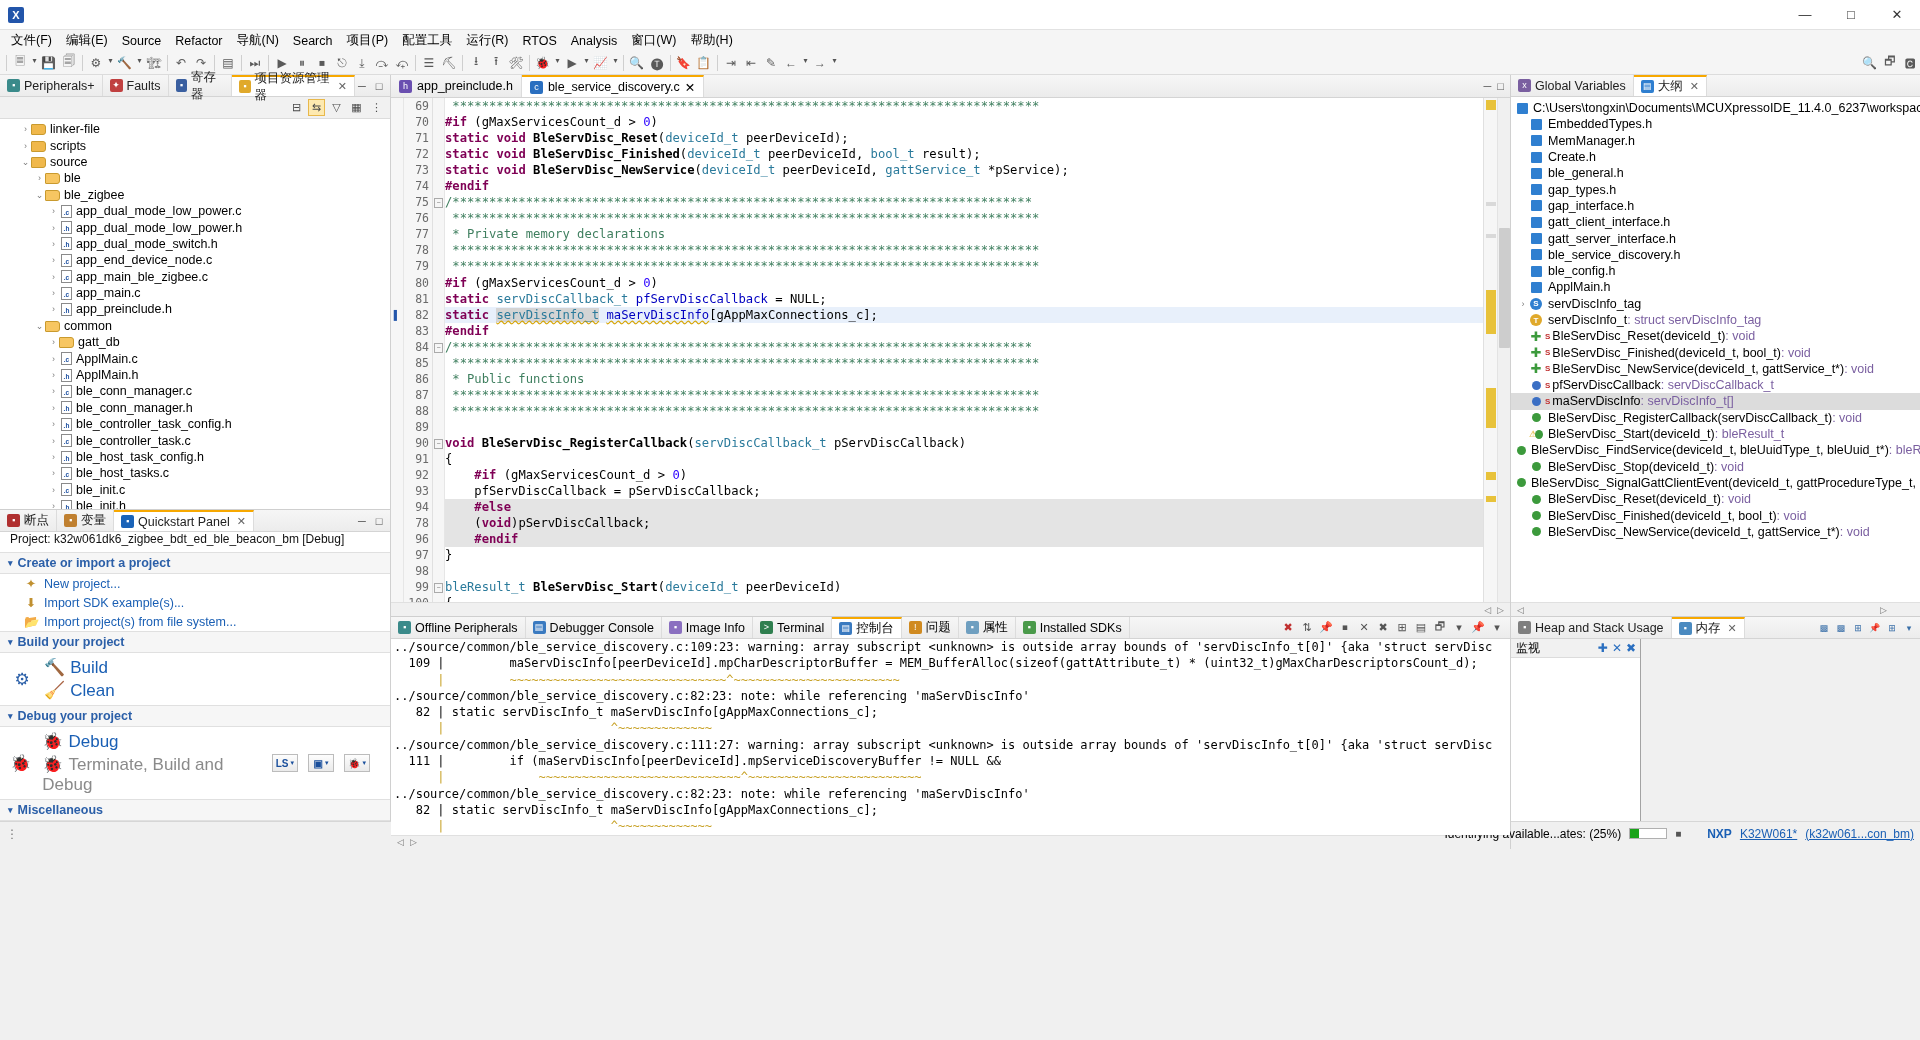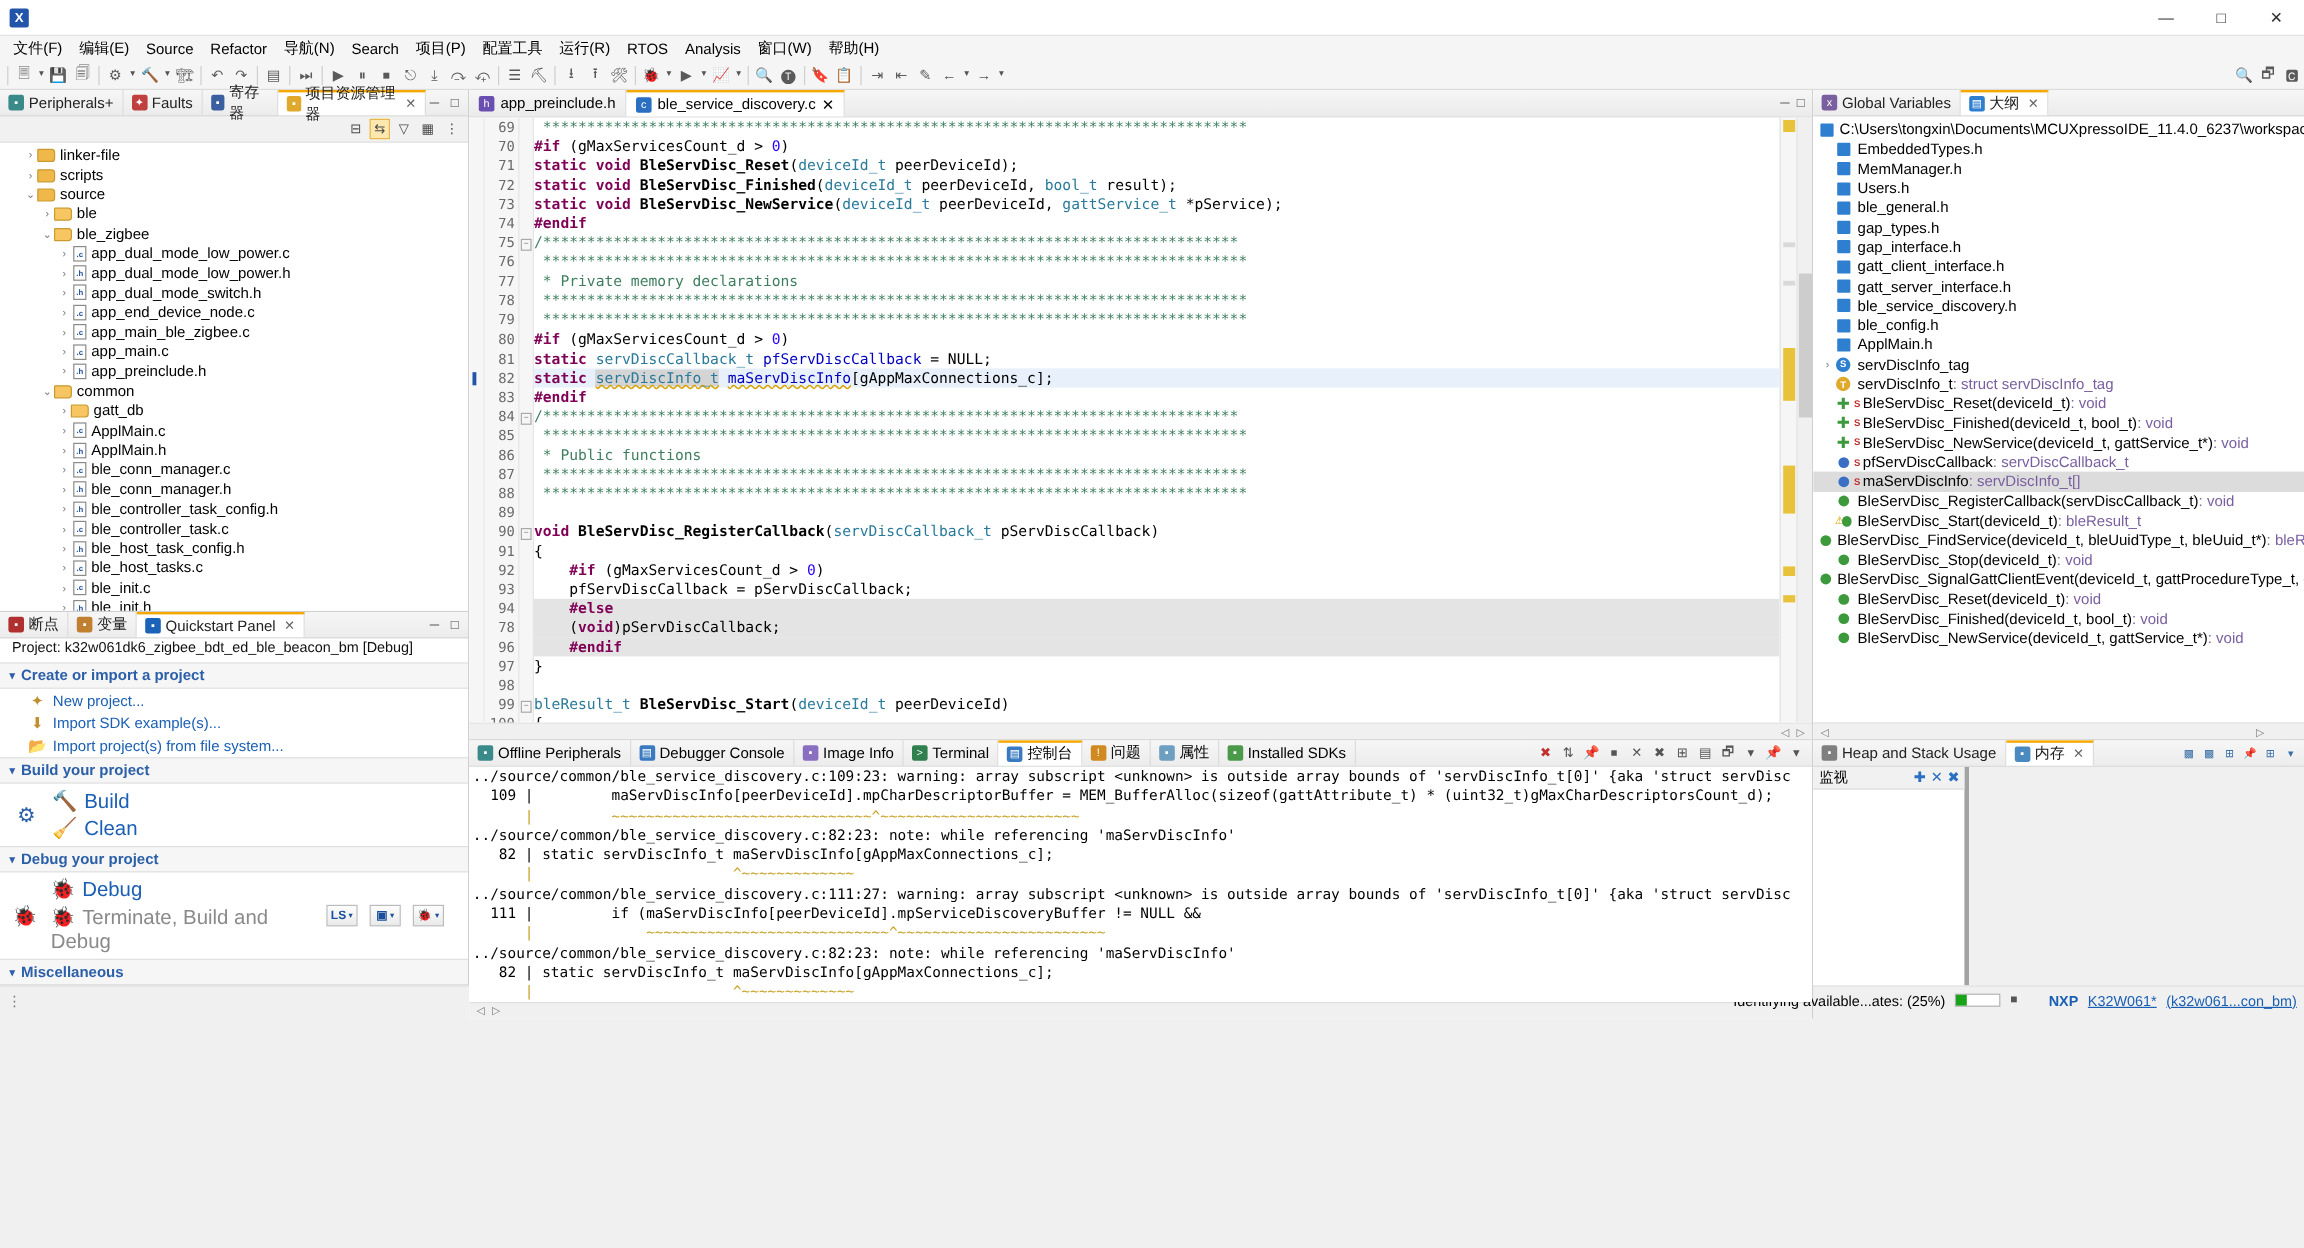--- a/index.html
+++ b/index.html
@@ -153,21 +153,21 @@
   .dotg { width:9px;height:9px;border-radius:50%;background:#3c9a3c;}
   .dotb { width:9px;height:9px;border-radius:50%;background:#3b6fc4;}
   .struct { width:12px;height:12px;border-radius:50%;background:#2f7fd0;color:#fff;font-size:8px;
       display:flex;align-items:center;justify-content:center;font-weight:bold;}
   .tdef { width:12px;height:12px;border-radius:50%;background:#e0a92b;color:#fff;font-size:8px;
       display:flex;align-items:center;justify-content:center;font-weight:bold;}
   .cross { color:#3c9a3c; font-size:13px; line-height:1;}
   .otype { color:#7a5fa0; }
   #memview { flex:1; display:flex; flex-direction:column; border-top:1px solid #cfcfcf;}
   #membody { flex:1; display:flex; background:#fff;}
-  .memleft { width:130px; border-right:4px solid #a3a3a3; background:#fff;}
+  .memleft { width:130px; border-right:1px solid #a3a3a3; background:#fff;}
   .memtool { height:19px; background:#f1f1f1; display:flex; align-items:center; gap:4px; padding-left:5px;
       font-size:12px; border-bottom:1px solid #dcdcdc;}
   .memright { flex:1; background:#f0f0f0;}
   
   #statusbar { height:24px; background:#f0f0f0; display:flex; align-items:center;
       border-top:1px solid #d6d6d6; font-size:12px; padding:0 6px; gap:8px;}
   .progbar { width:38px; height:11px; background:#fff; border:1px solid #b0b0b0; position:relative;}
   .progbar i { position:absolute; left:0; top:0; bottom:0; background:#19a319; display:block;}
   .lnk { color:#1a5fb4; text-decoration:underline; }
 </style>
@@ -737,21 +737,21 @@
             <span class="oicon">
               <span class="inc"></span>
             </span>
             <span>MemManager.h</span>
           </div>
           <div class="orow">
             <span style="width: 12px; text-align: center; color: rgb(122, 122, 122); font-size: 9px;"></span>
             <span class="oicon">
               <span class="inc"></span>
             </span>
-            <span>Users.h</span>
+            <span>Create.h</span>
           </div>
           <div class="orow">
             <span style="width: 12px; text-align: center; color: rgb(122, 122, 122); font-size: 9px;"></span>
             <span class="oicon">
               <span class="inc"></span>
             </span>
             <span>ble_general.h</span>
           </div>
           <div class="orow">
             <span style="width: 12px; text-align: center; color: rgb(122, 122, 122); font-size: 9px;"></span>

